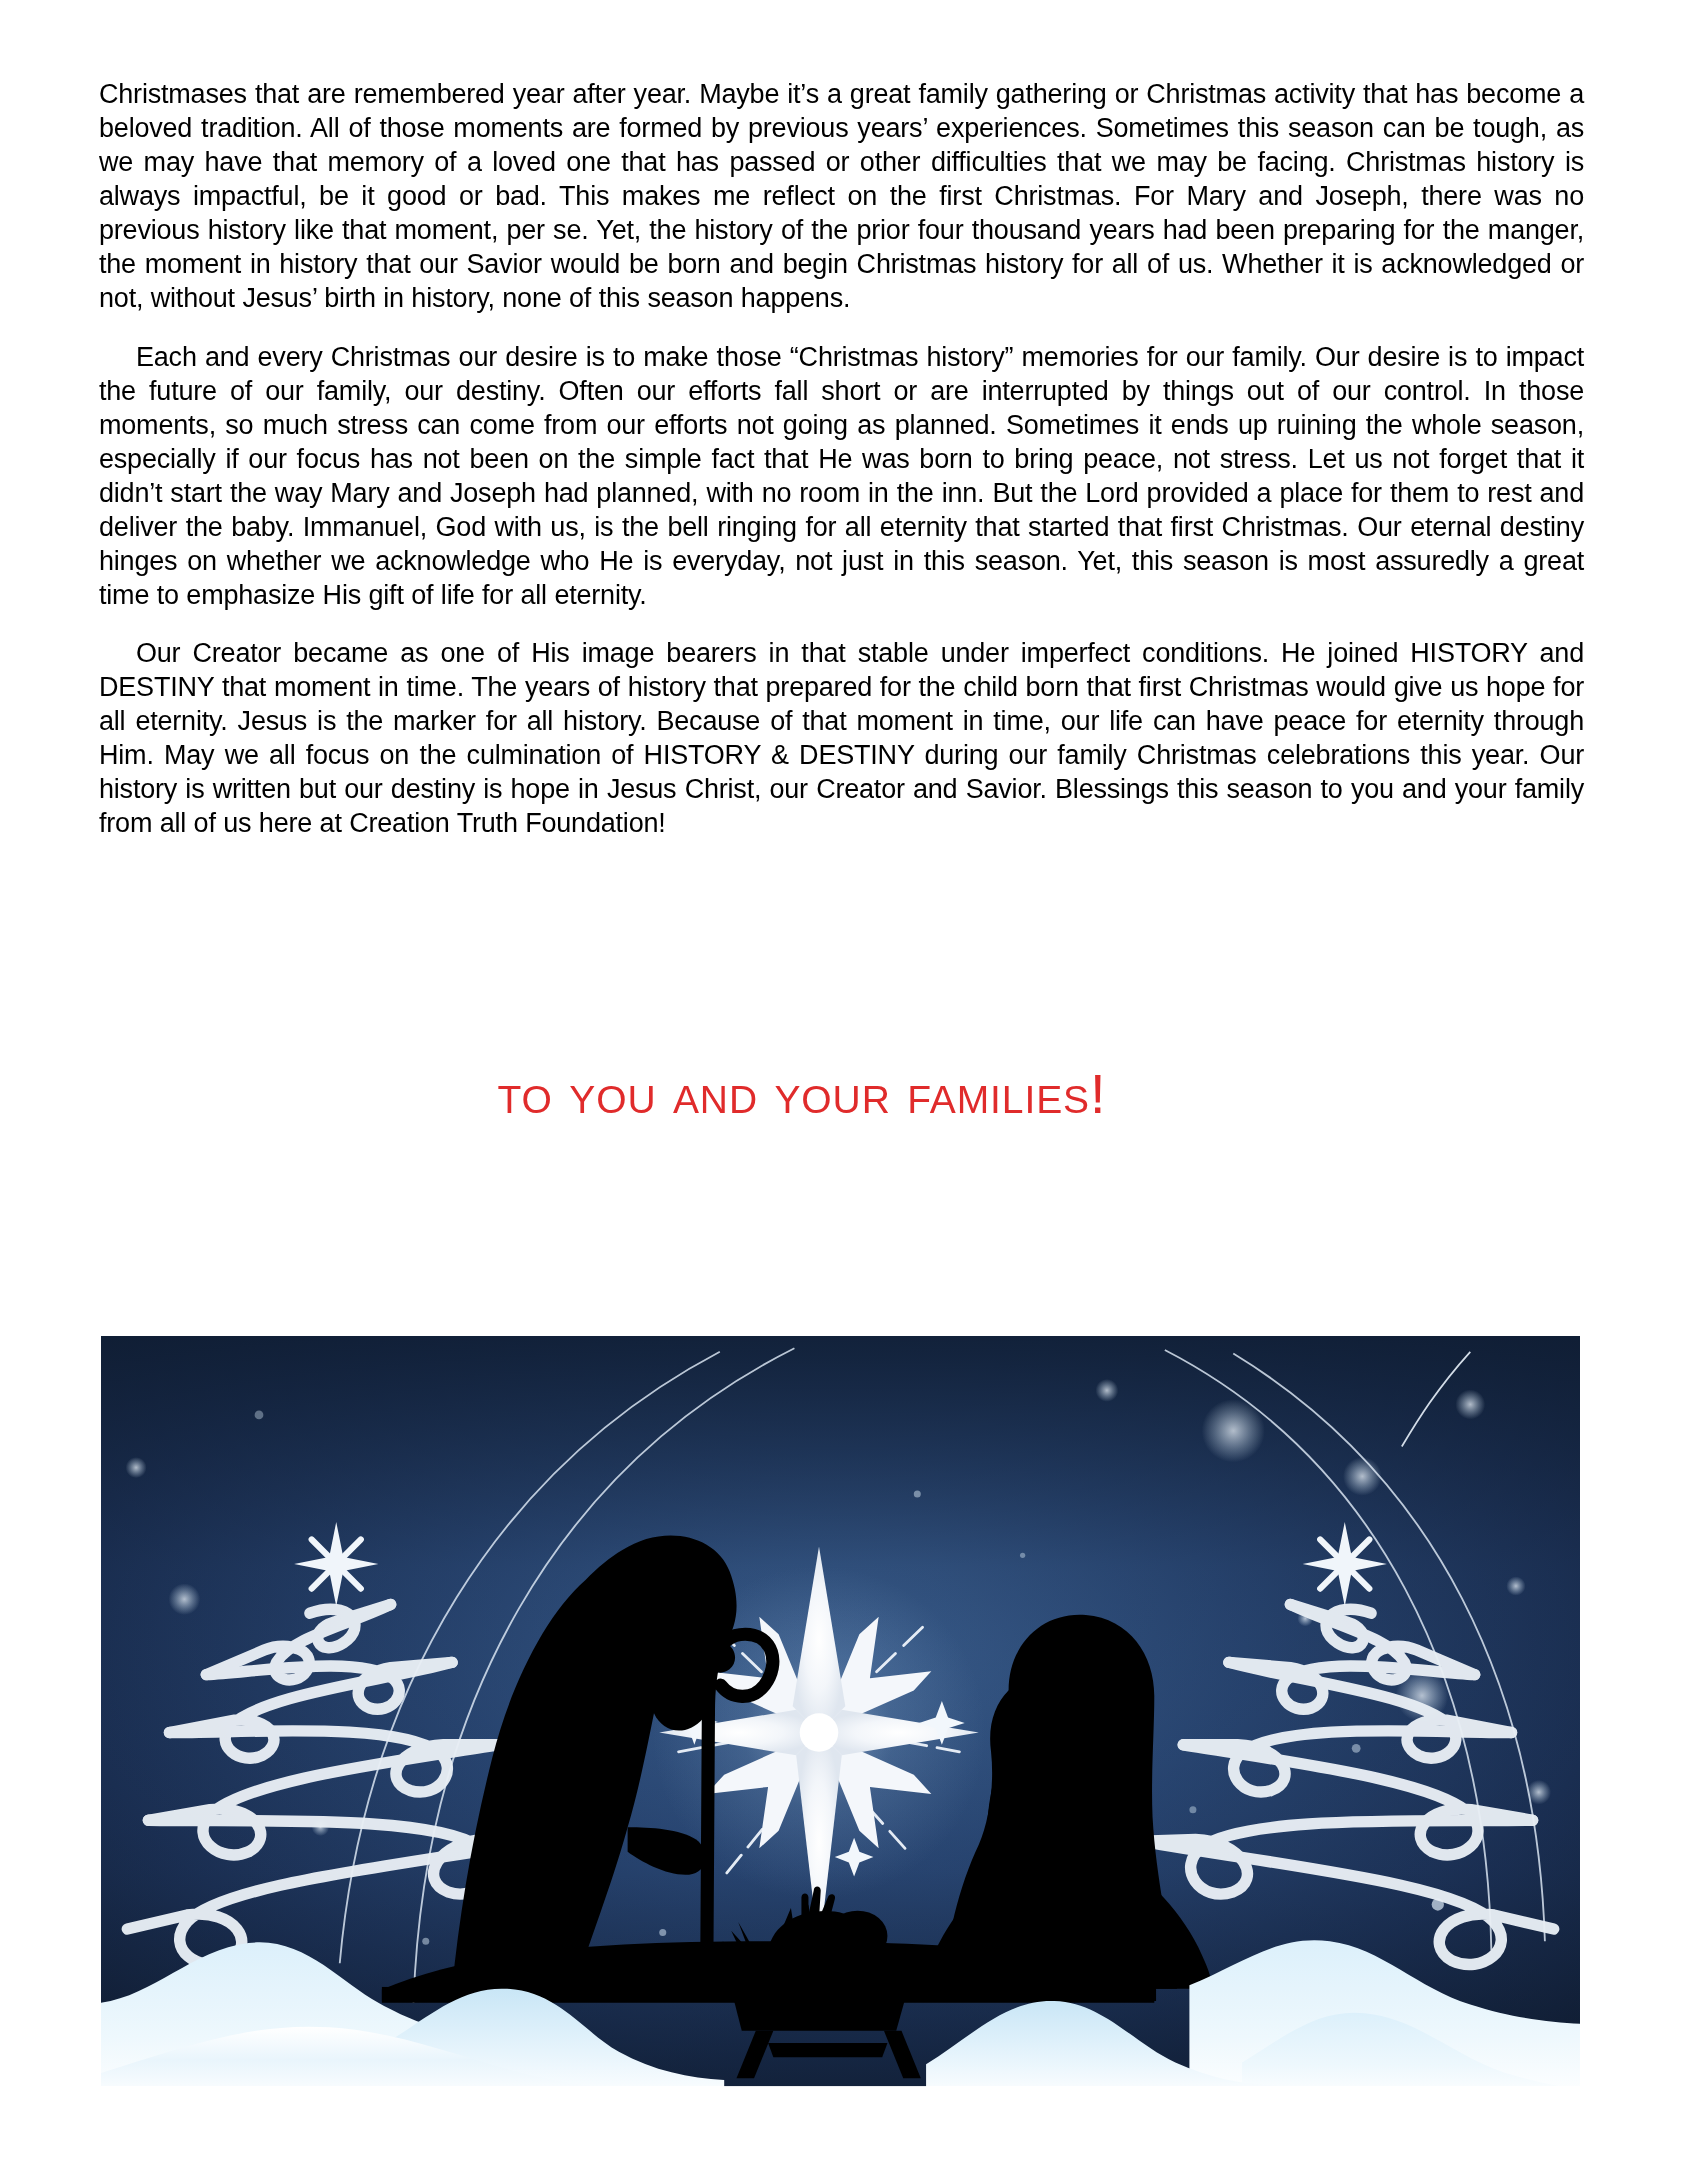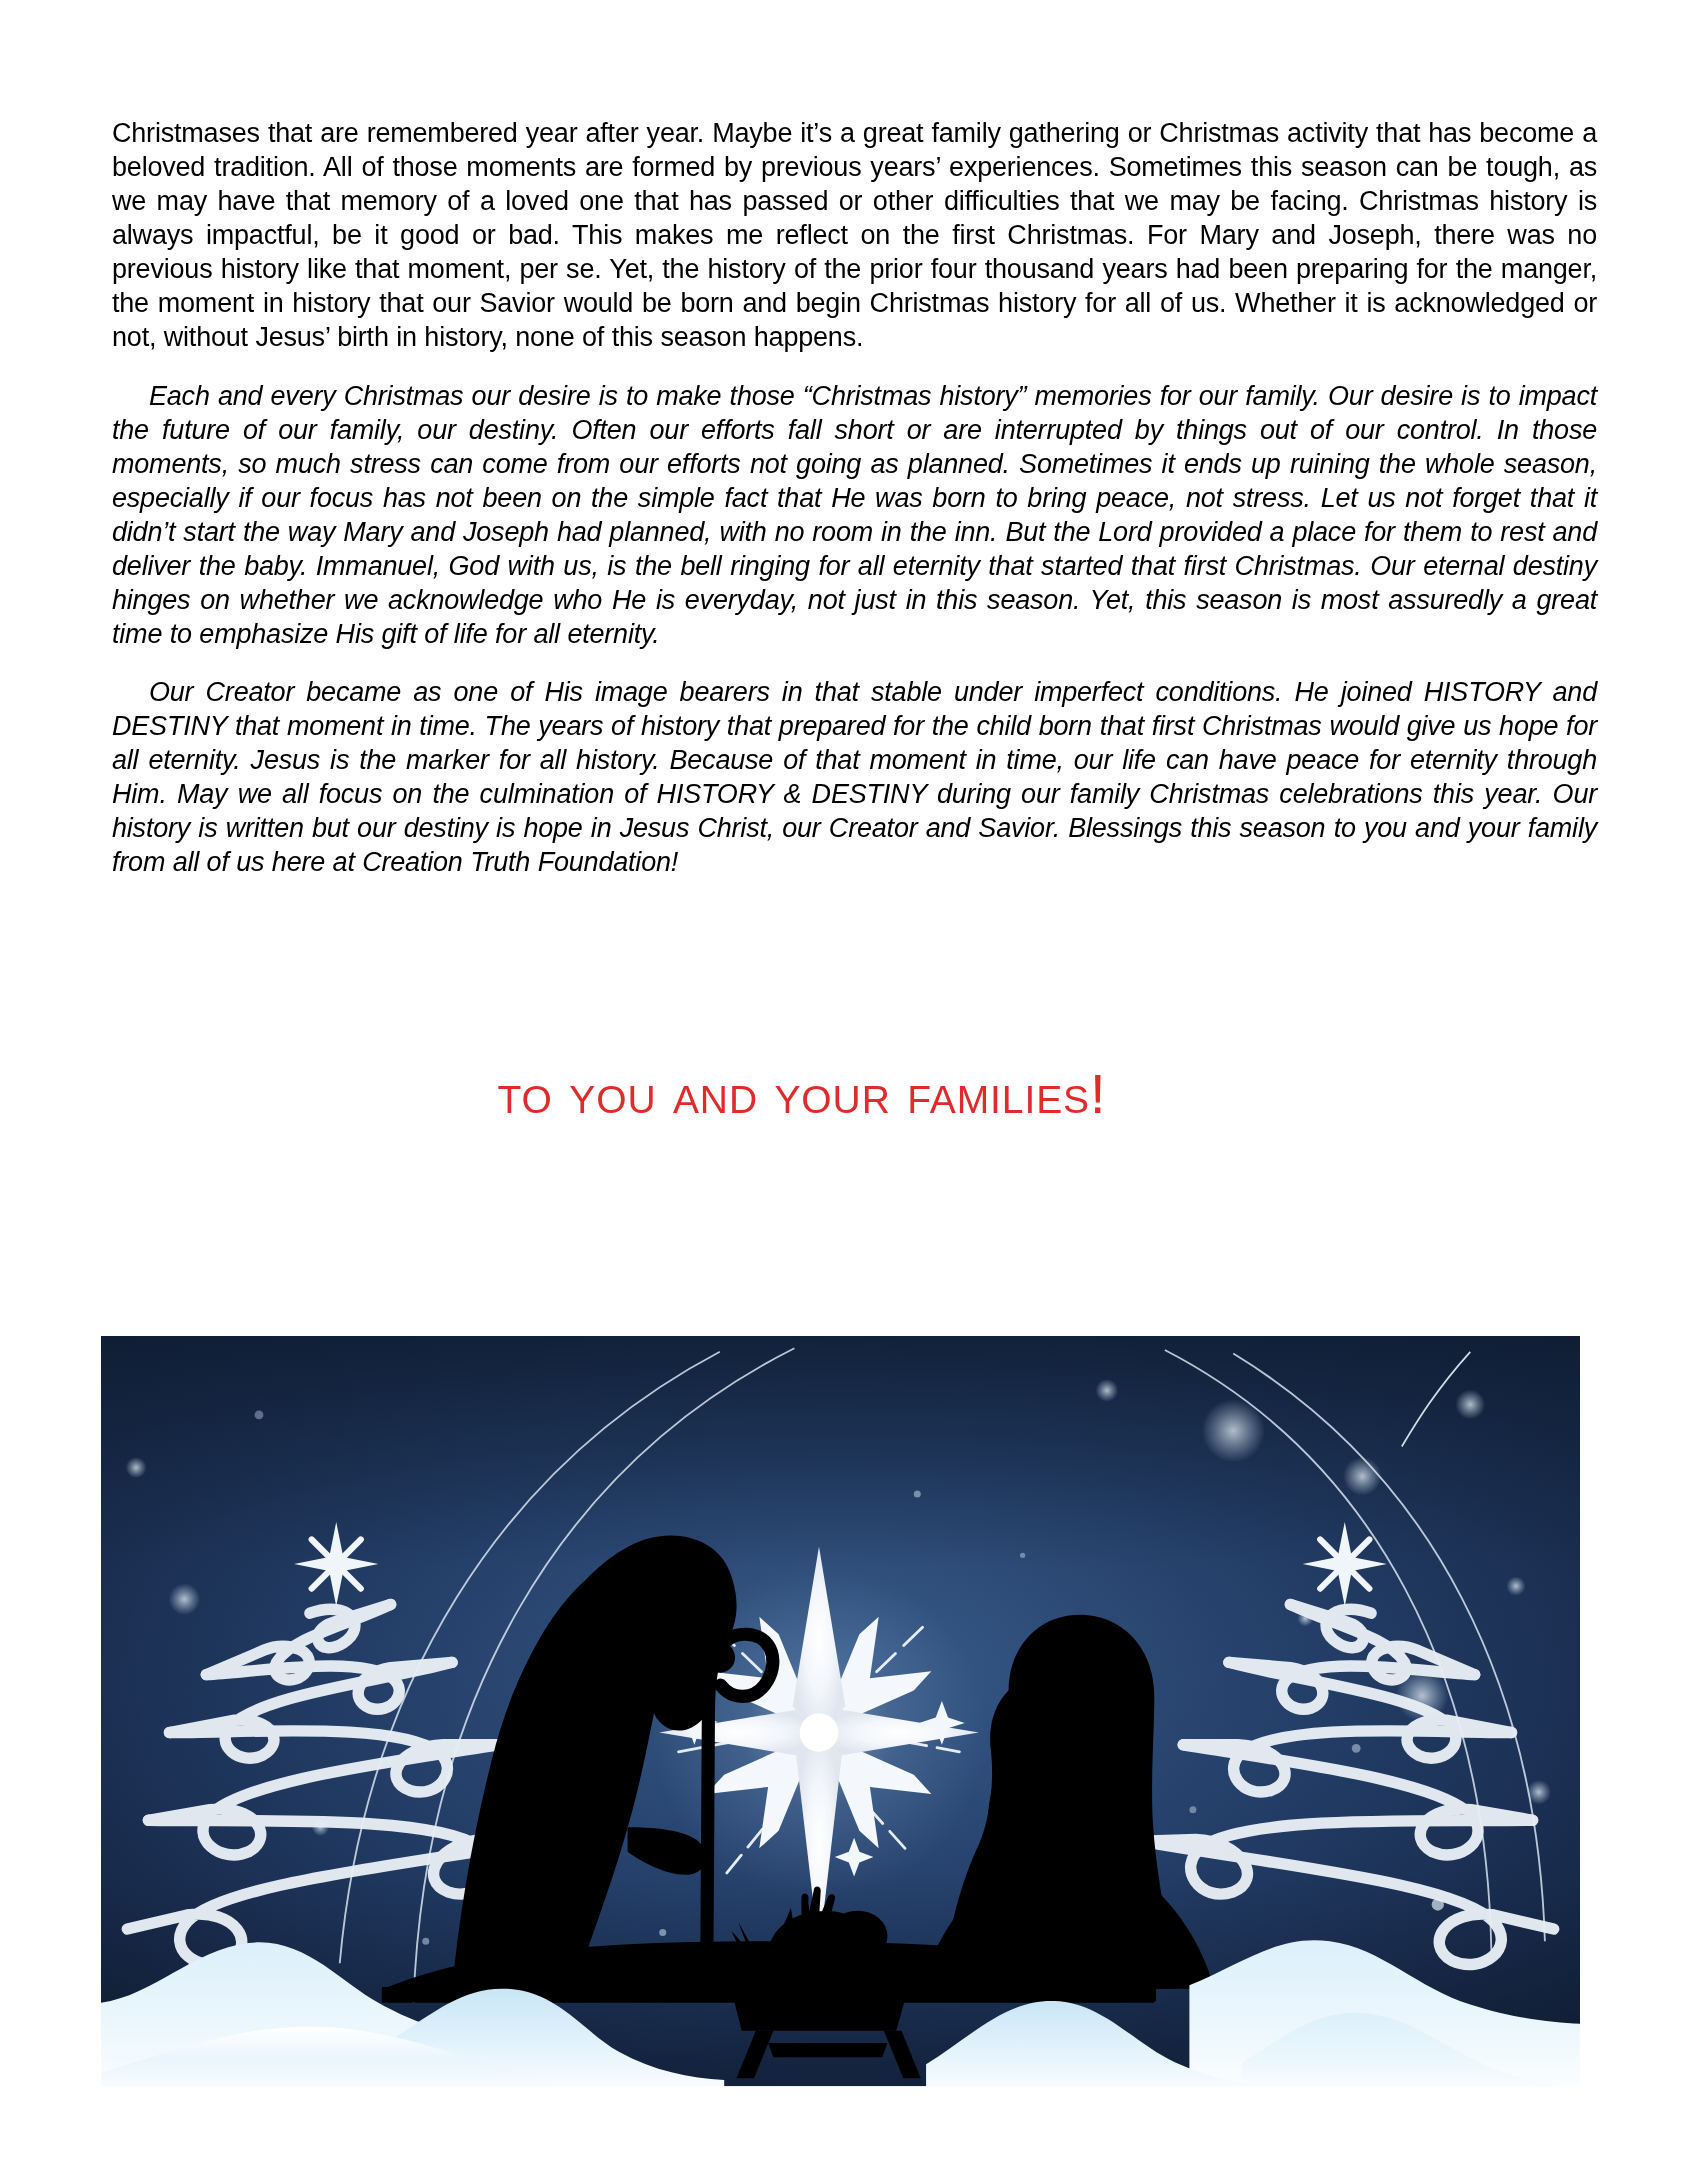--- a/index.html
+++ b/index.html
@@ -21,37 +21,36 @@
     left: 0; top: 0;
     width: 1685px;
     height: 2181px;
     background: #ffffff;
     overflow: hidden;
   }
 
   
   .article {
     position: absolute;
-    left: 112px;
+    left: 99px;
     top: 77px;
     width: 1485px;
-    margin-top: 39px;
   }
   .para {
     font-family: "Liberation Sans", sans-serif;
     font-size: 27px;
     line-height: 34px;
     color: #000000;
     text-align: justify;
     text-justify: inter-word;
     margin: 0 0 24.6px 0;
     letter-spacing: -0.2px;
     word-spacing: 0.2px;
   }
-  .para.indent { text-indent: 37px; font-style: italic; }
+  .para.indent { text-indent: 37px; }
   .para:last-child { margin-bottom: 0; }
 
   
   .headline {
     position: absolute;
     left: 99px;
     top: 1060px;
     width: 1485px;
     text-align: center;
   }

